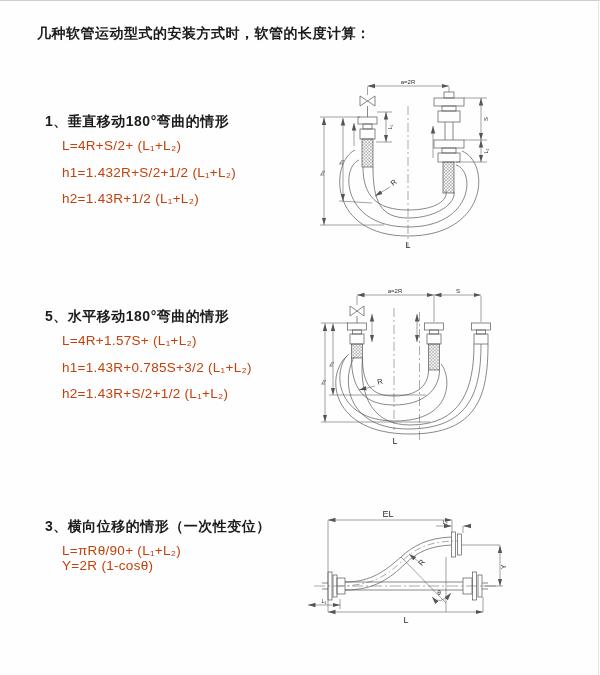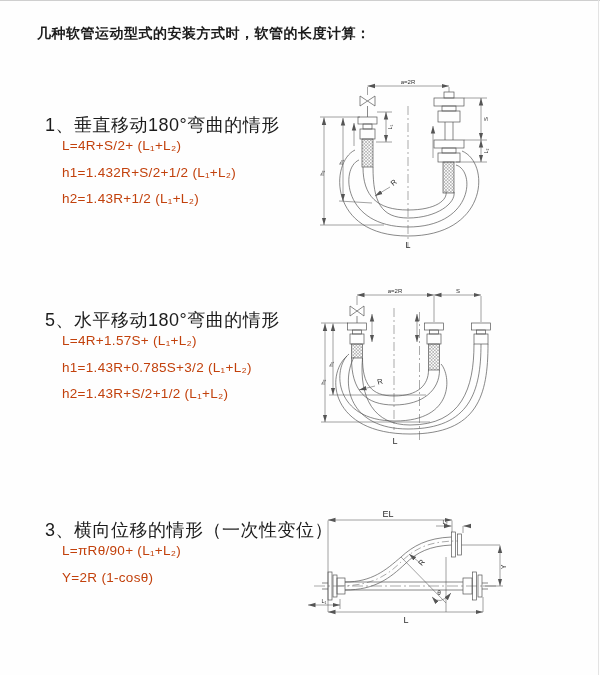--- a/index.html
+++ b/index.html
@@ -7,21 +7,21 @@
     position:relative;width:600px;height:675px;background:#fefefe;overflow:hidden;
     font-family:"Liberation Sans","DejaVu Sans",sans-serif;color:#1c1c1c;
   }
   .scan-edge-top{position:absolute;top:0;left:0;width:600px;height:1px;background:#cfcfcf;}
   .scan-edge-right{position:absolute;top:0;right:1px;width:1px;height:675px;background:#e3e3e3;}
   .title{
     position:absolute;left:37px;top:25px;font-size:14px;font-weight:700;
     letter-spacing:0.5px;white-space:nowrap;
   }
   .sec-heading{
-    position:absolute;left:45px;font-size:18px;font-weight:400;
+    position:absolute;left:45px;font-size:14px;font-weight:700;
     letter-spacing:0.5px;white-space:nowrap;
   }
   .formula{
     position:absolute;left:62px;font-size:13.5px;font-weight:400;
     letter-spacing:0.3px;white-space:nowrap;color:#c2410c;
   }
   svg{position:absolute;}
   svg text{font-family:"Liberation Sans","DejaVu Sans",sans-serif;}
 </style>
 </head>
@@ -38,21 +38,21 @@
   <div class="formula" style="top:165px">h1=1.432R+S/2+1/2 (L₁+L₂)</div>
   <div class="formula" style="top:191px">h2=1.43R+1/2 (L₁+L₂)</div>
 
   <div class="sec-heading" style="top:308px">5、水平移动180°弯曲的情形</div>
   <div class="formula" style="top:333px">L=4R+1.57S+ (L₁+L₂)</div>
   <div class="formula" style="top:360px">h1=1.43R+0.785S+3/2 (L₁+L₂)</div>
   <div class="formula" style="top:386px">h2=1.43R+S/2+1/2 (L₁+L₂)</div>
 
   <div class="sec-heading" style="top:518px">3、横向位移的情形（一次性变位）</div>
   <div class="formula" style="top:543px">L=πRθ/90+ (L₁+L₂)</div>
-  <div class="formula" style="top:570px">Y=2R (1-cosθ)</div>
+  <div class="formula" style="top:558px">Y=2R (1-cosθ)</div>
 
   <svg style="left:310px;top:70px" width="250" height="190" viewBox="0 0 250 190">
     <defs>
       <marker id="ar1" markerUnits="userSpaceOnUse" markerWidth="8" markerHeight="6.5" refX="7.5" refY="3.2" orient="auto-start-reverse">
         <path d="M0,1 L7.5,3.2 L0,5.4 Z" fill="#555"></path>
       </marker>
       <pattern id="hp1" width="3.2" height="3.2" patternUnits="userSpaceOnUse">
         <path d="M0,0 L3.2,3.2 M3.2,0 L0,3.2" stroke="#787878" stroke-width="0.45"></path>
       </pattern>
     </defs>

